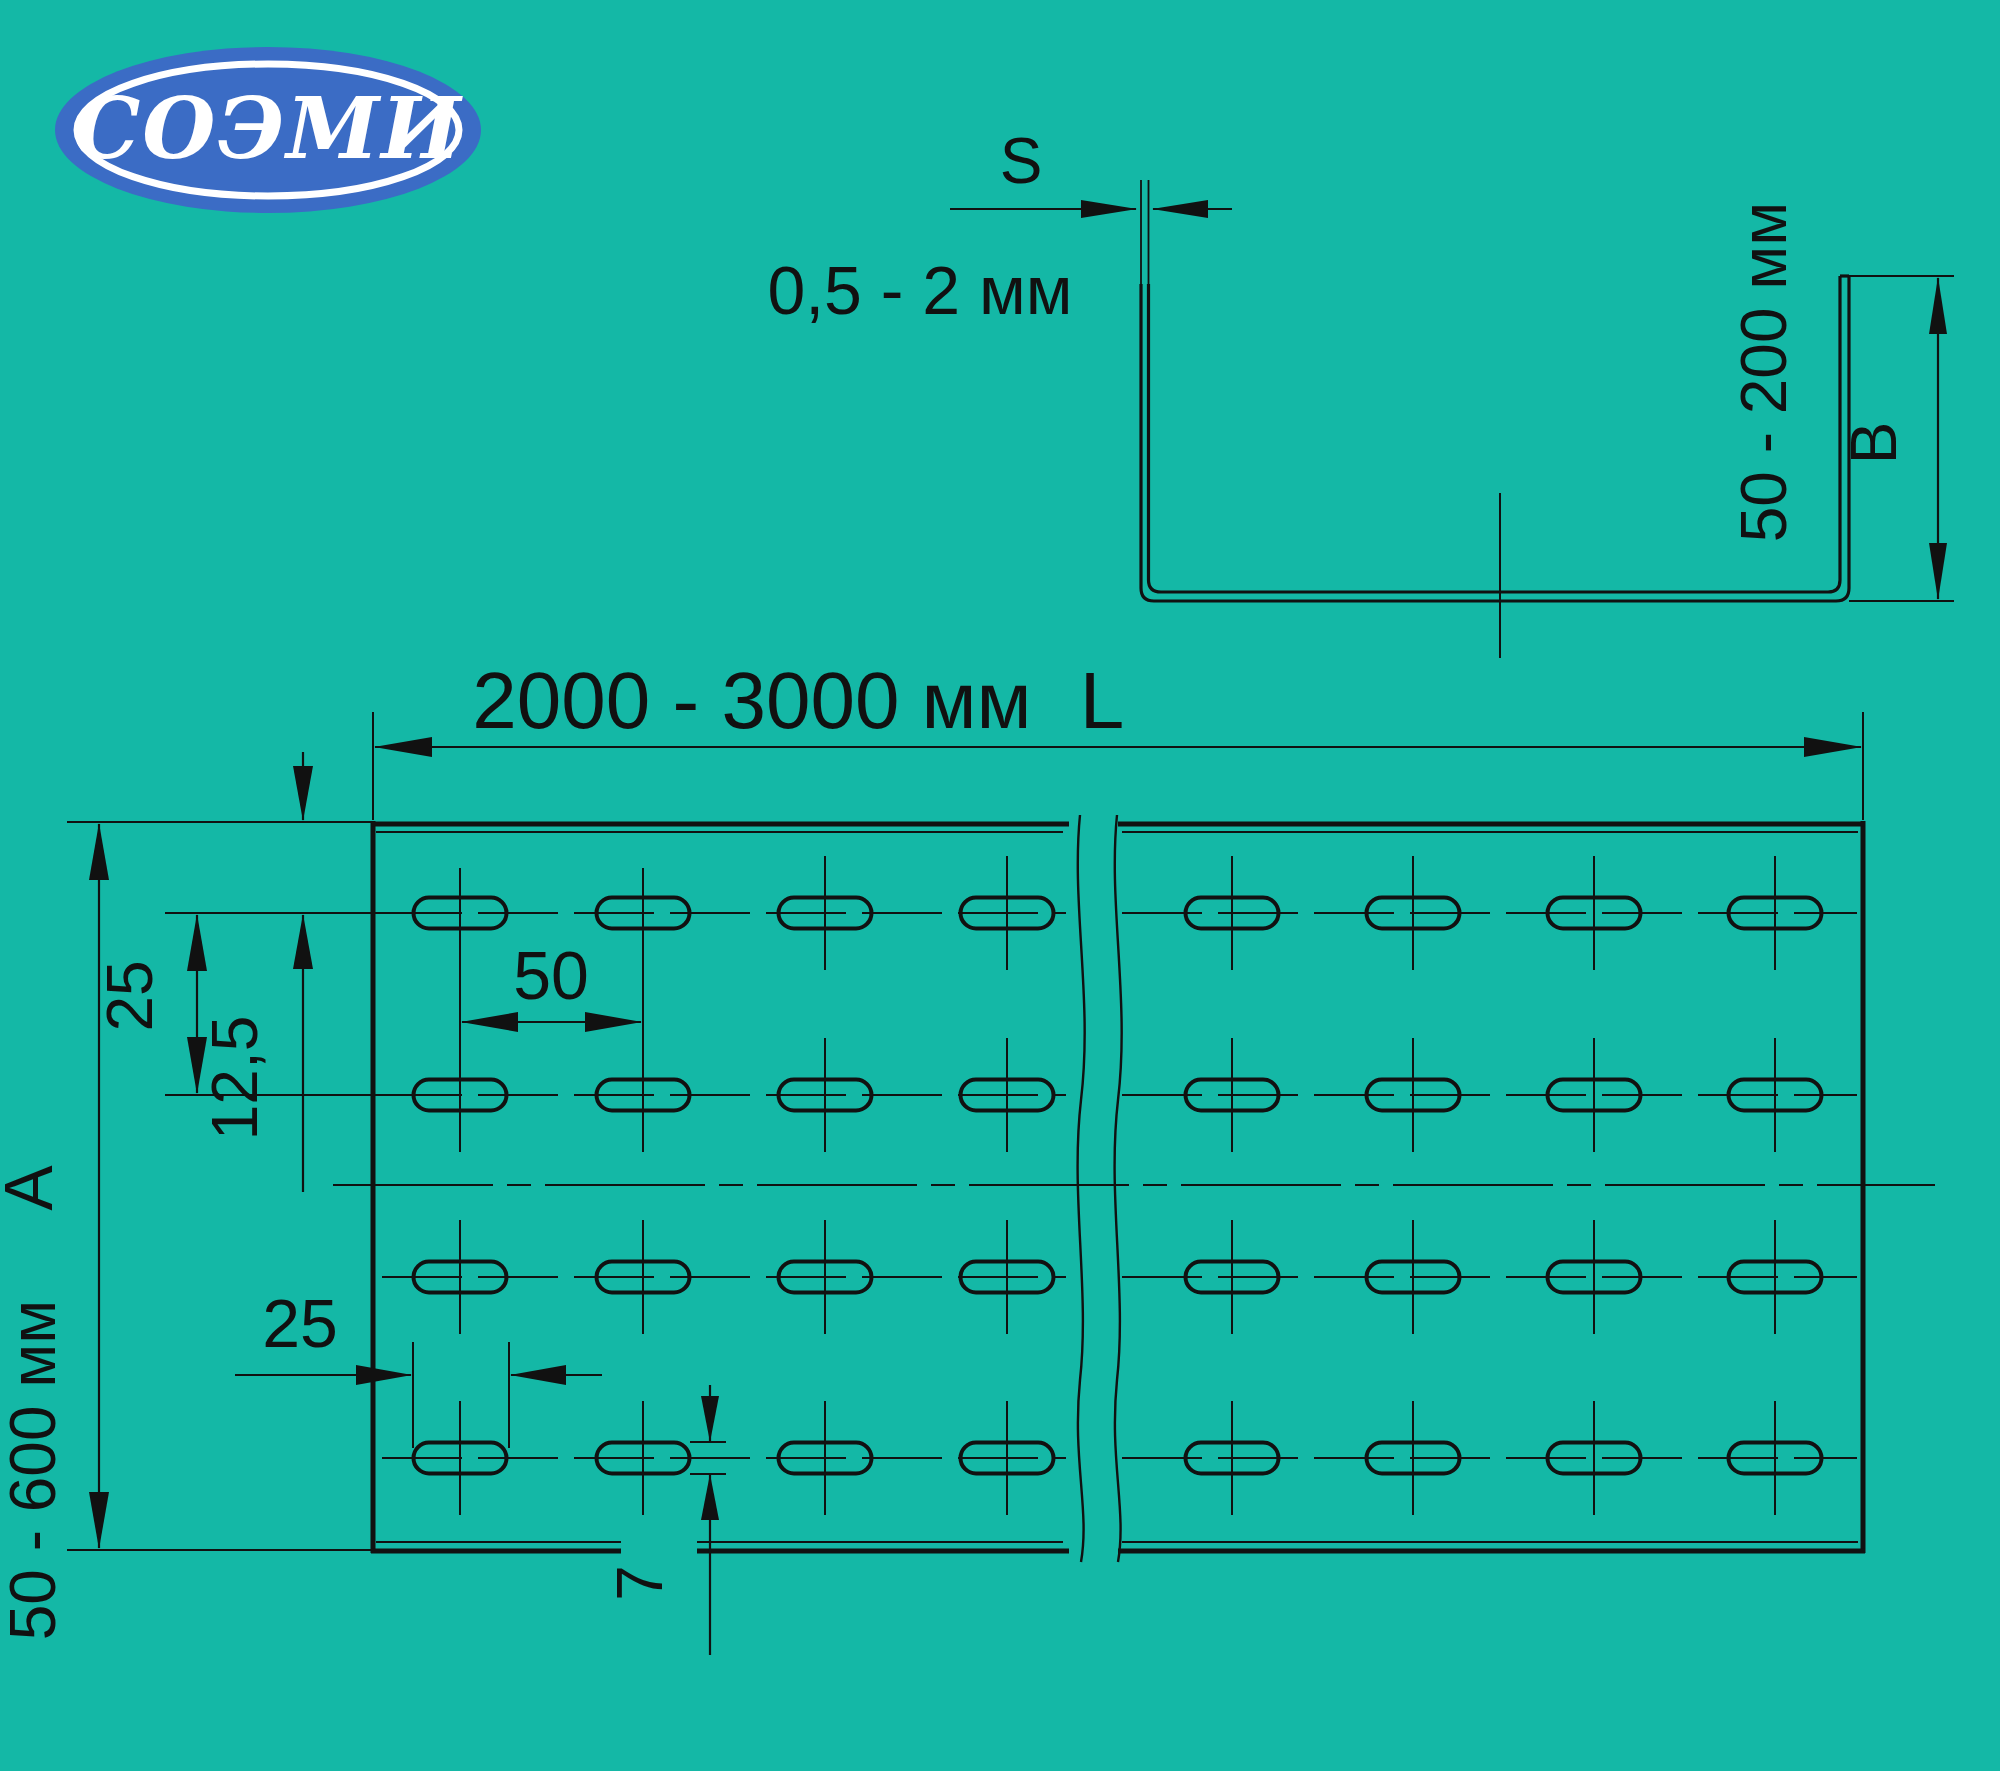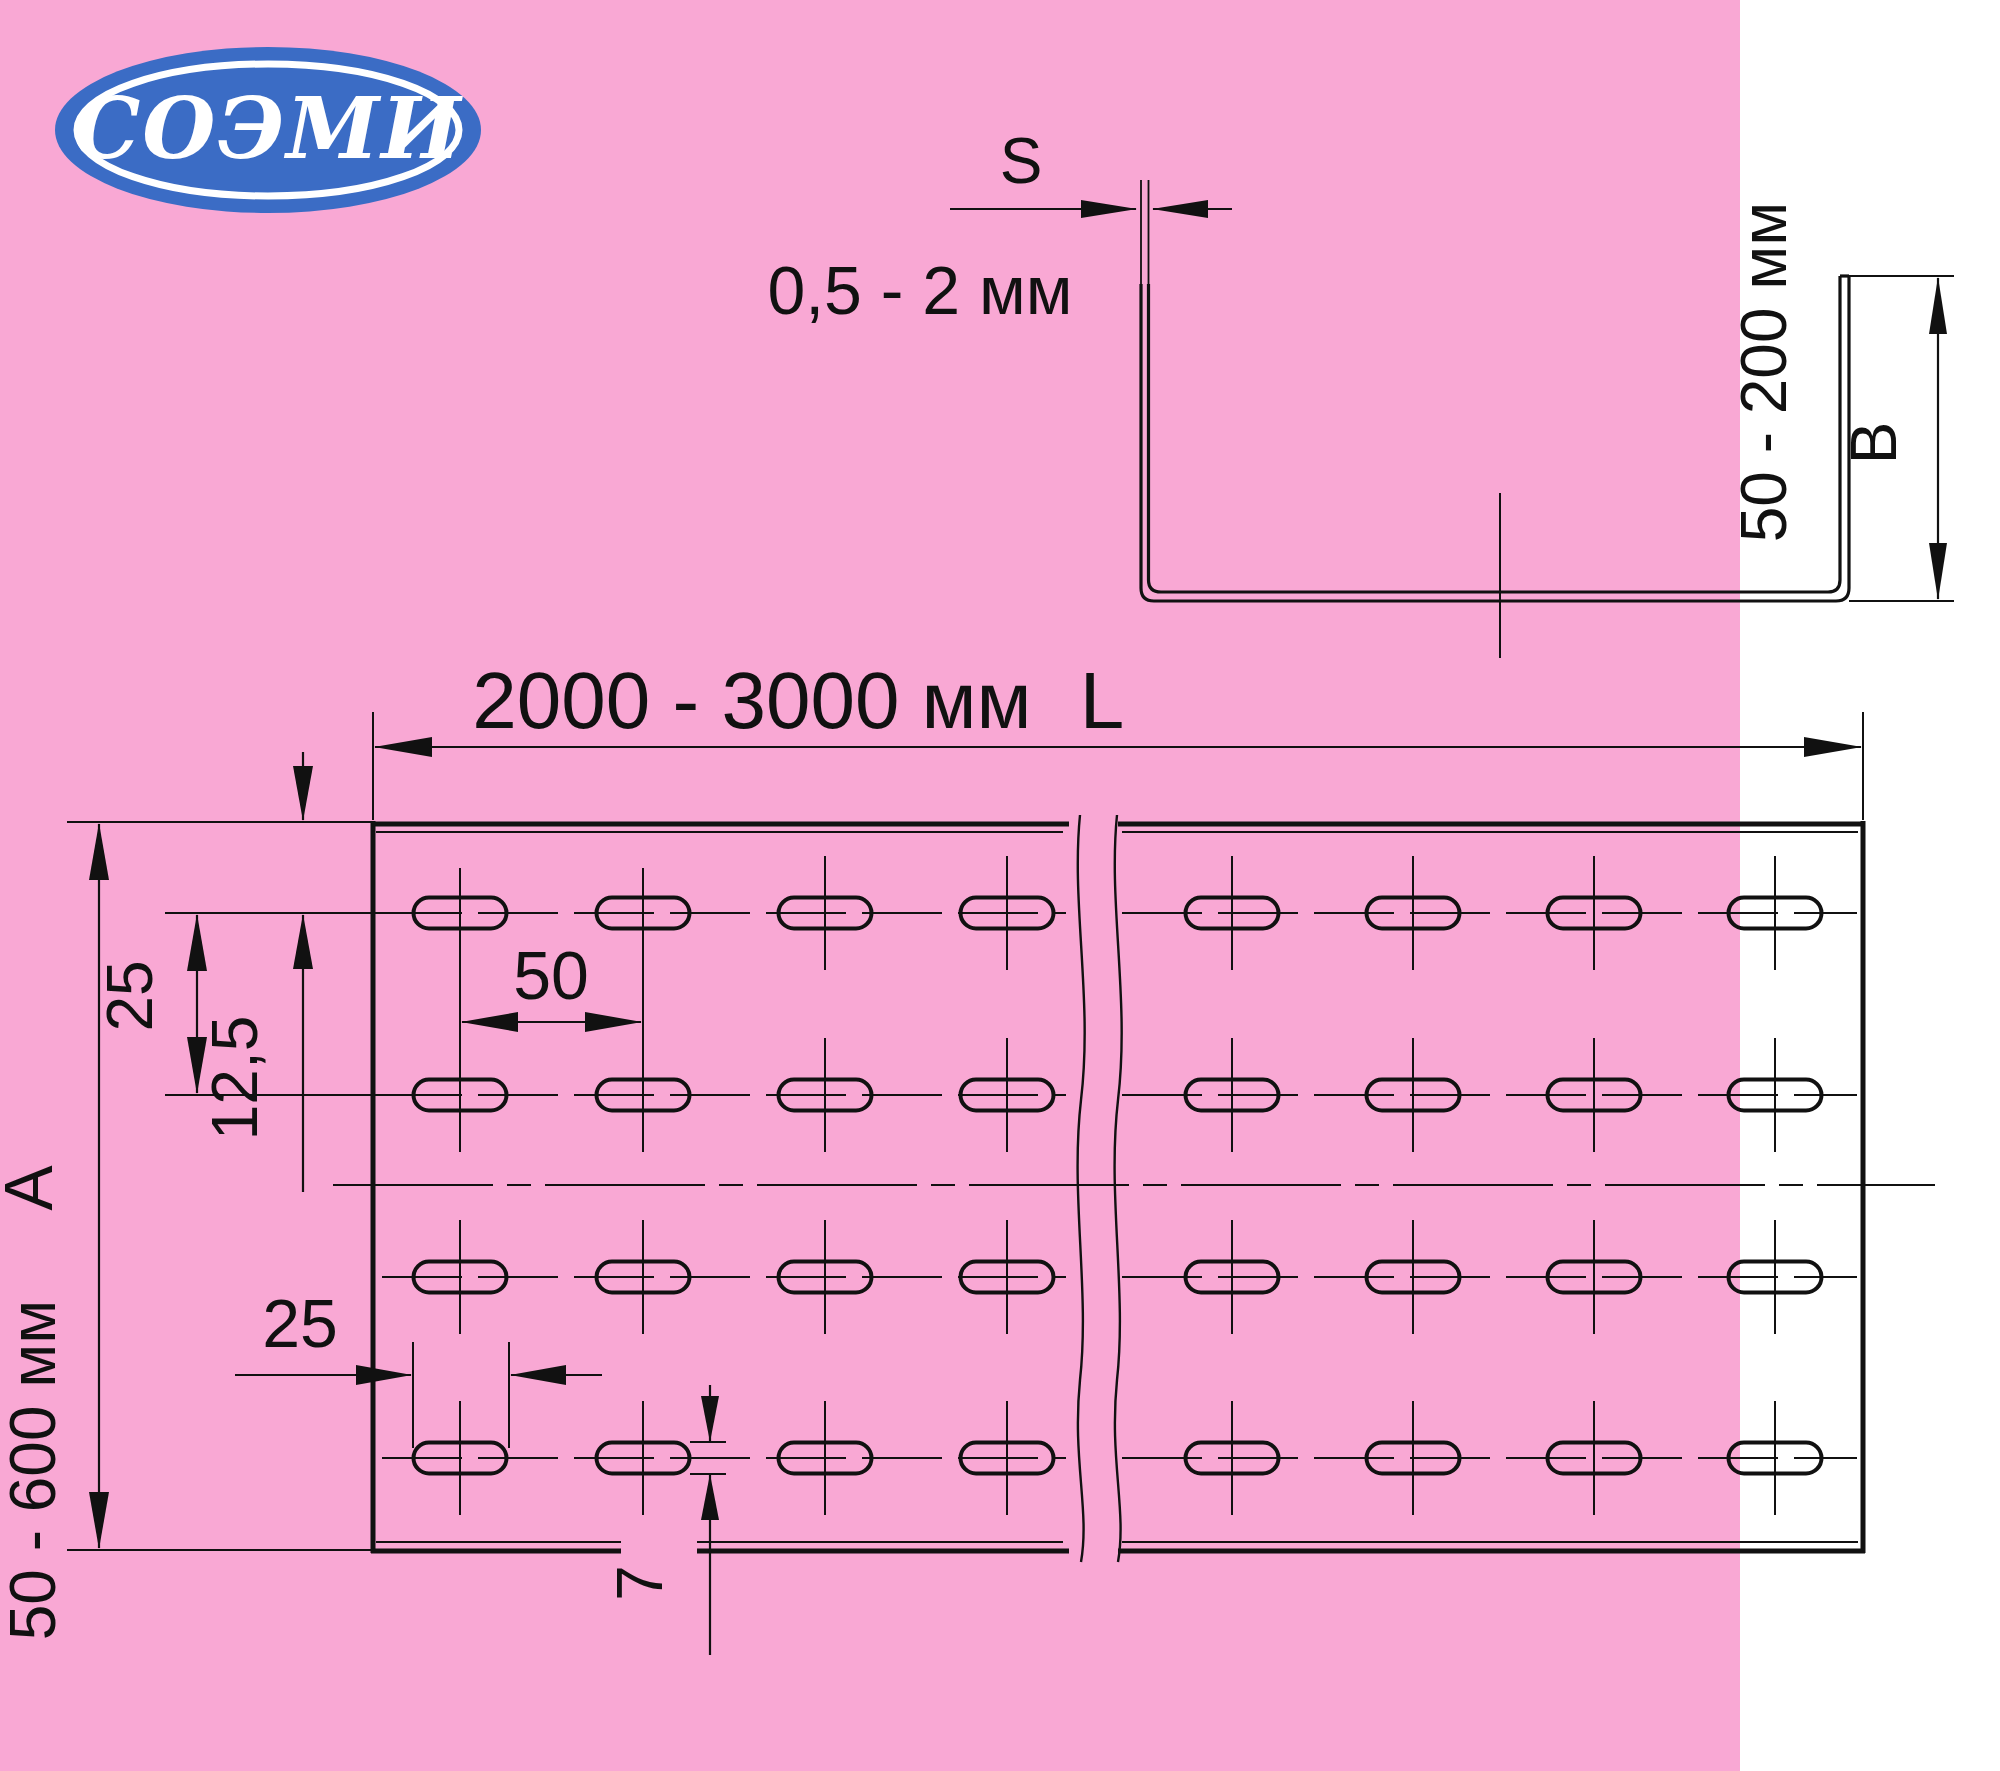--- a/index.html
+++ b/index.html
@@ -1,17 +1,17 @@
 <!DOCTYPE html>
 <html><head>
 <meta charset="utf-8">
 <style>
   html,body{margin:0;padding:0;background:#ffffff;}
   .drawing-wrap{
-    width:1740px;height:1771px;position:relative;background:#f9a8d4;
+    width:2000px;height:1771px;position:relative;background:#14b8a6;
     font-family:"Liberation Sans", sans-serif;
   }
   svg text{font-family:"Liberation Sans", sans-serif;fill:#111111;}
   svg .logo-text{
     font-family:"DejaVu Serif","Liberation Serif",serif;
     font-style:italic;font-weight:bold;fill:#ffffff;
   }
 </style>
 </head>
 <body>

